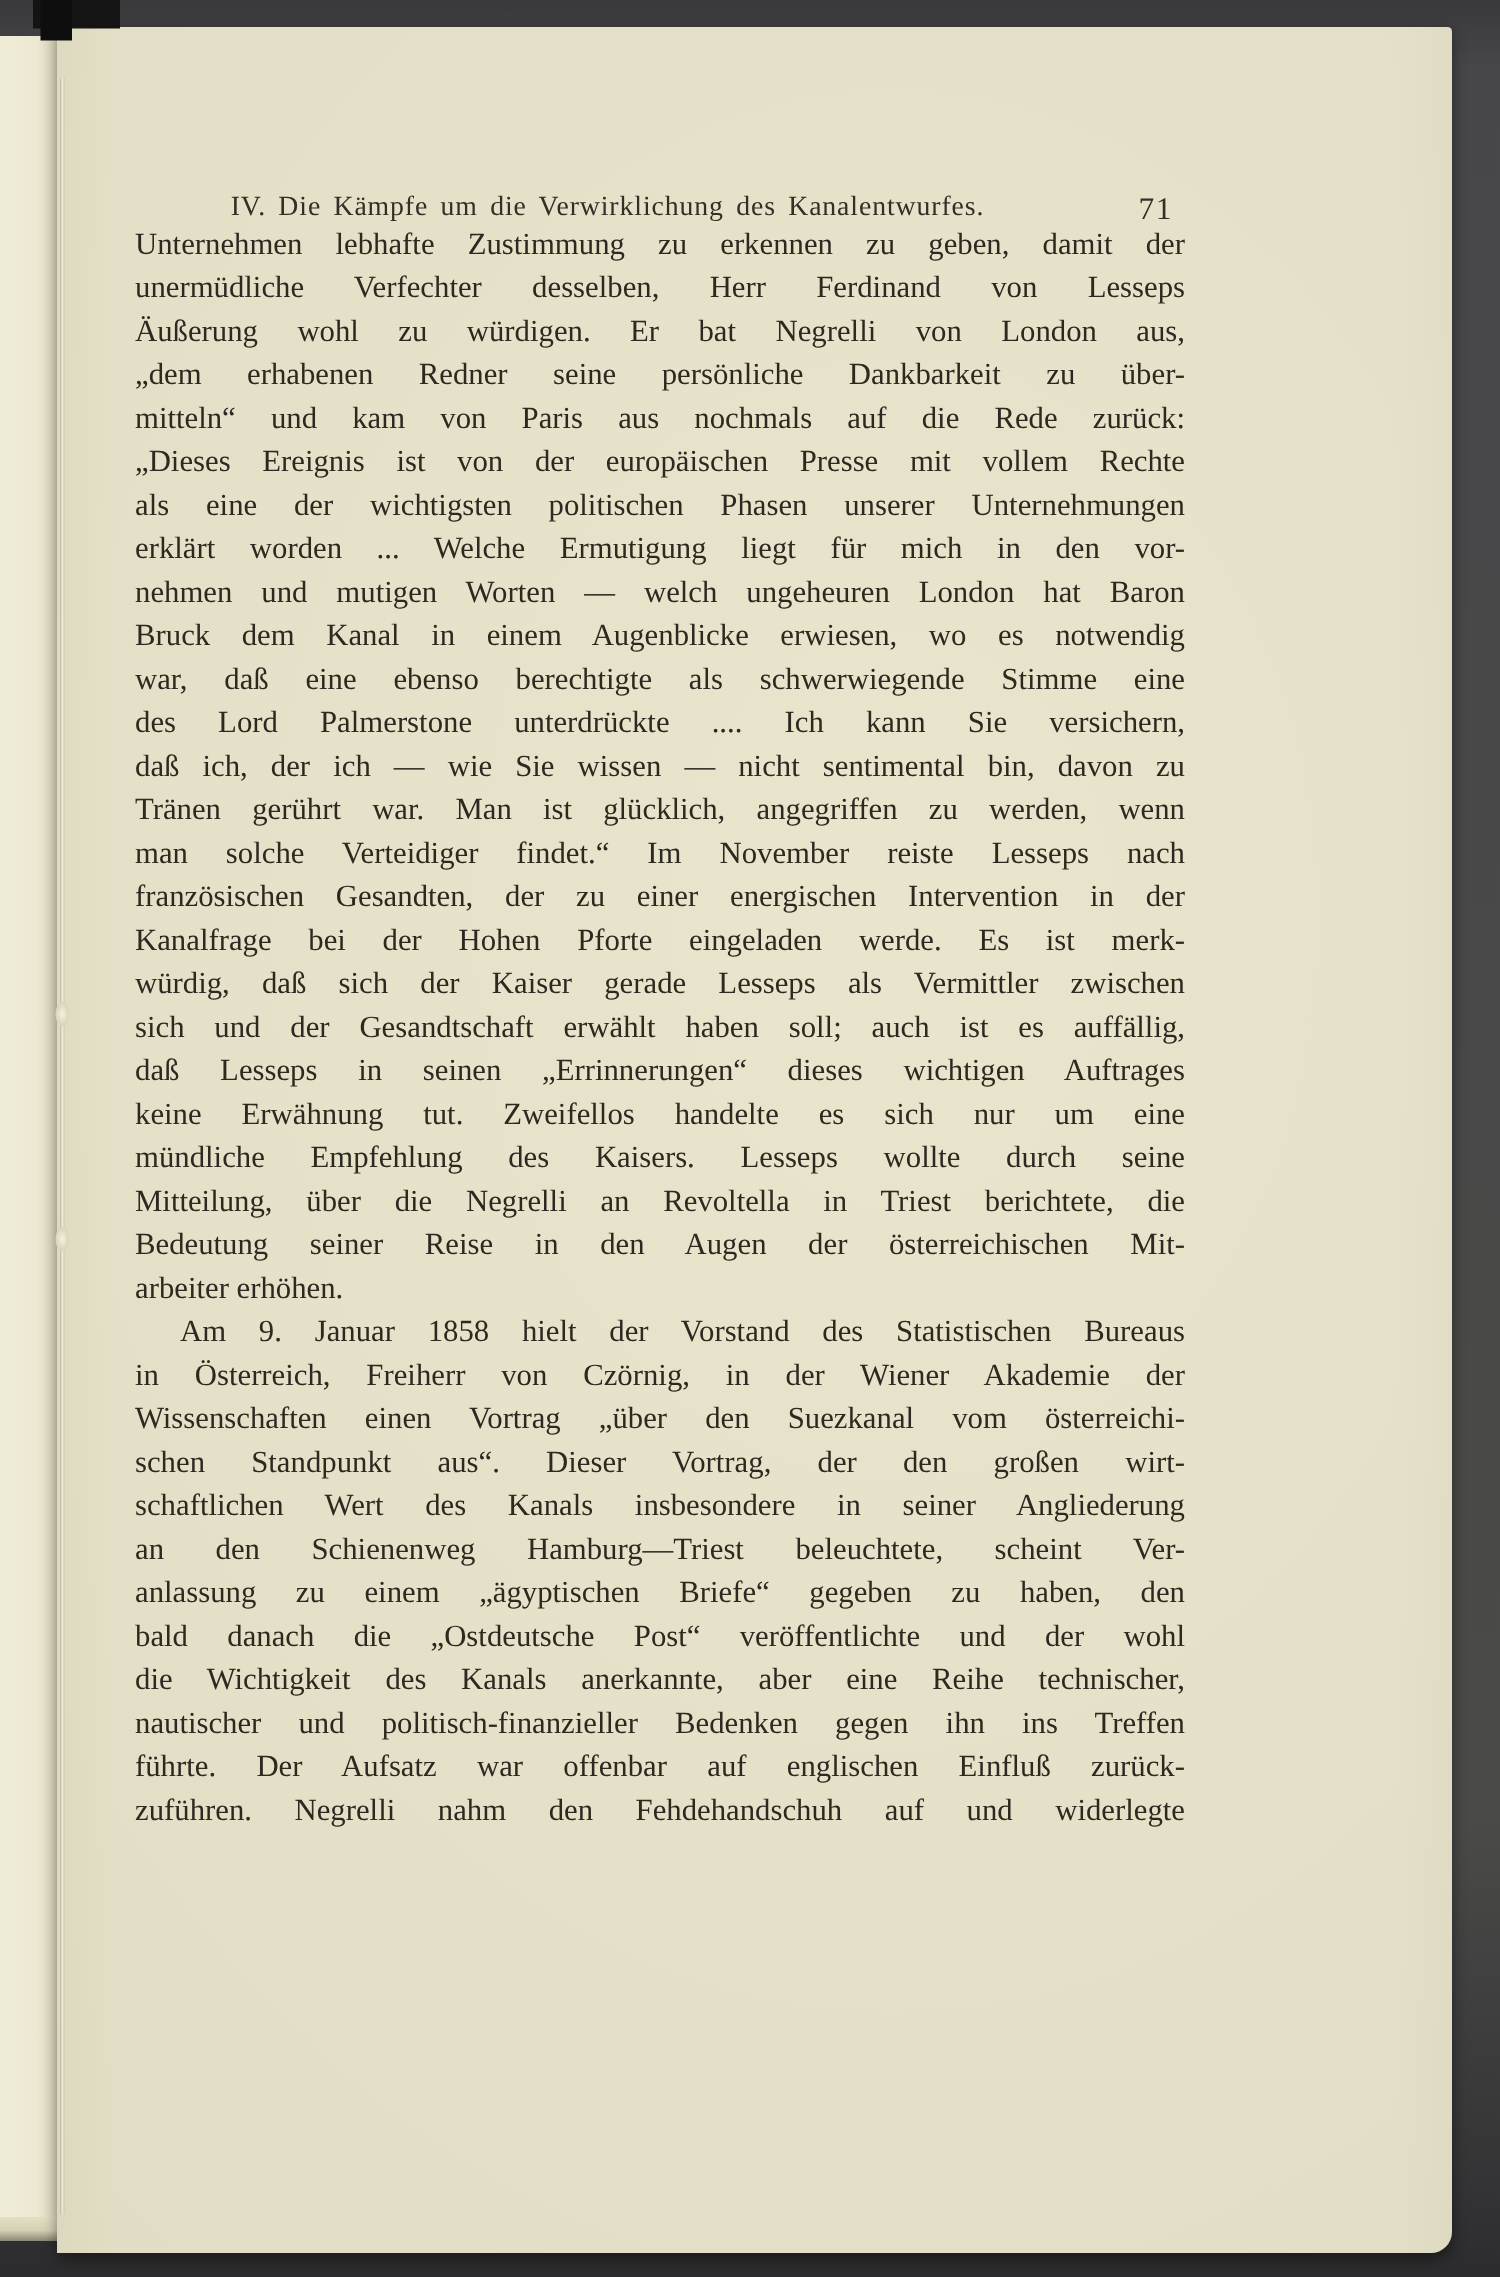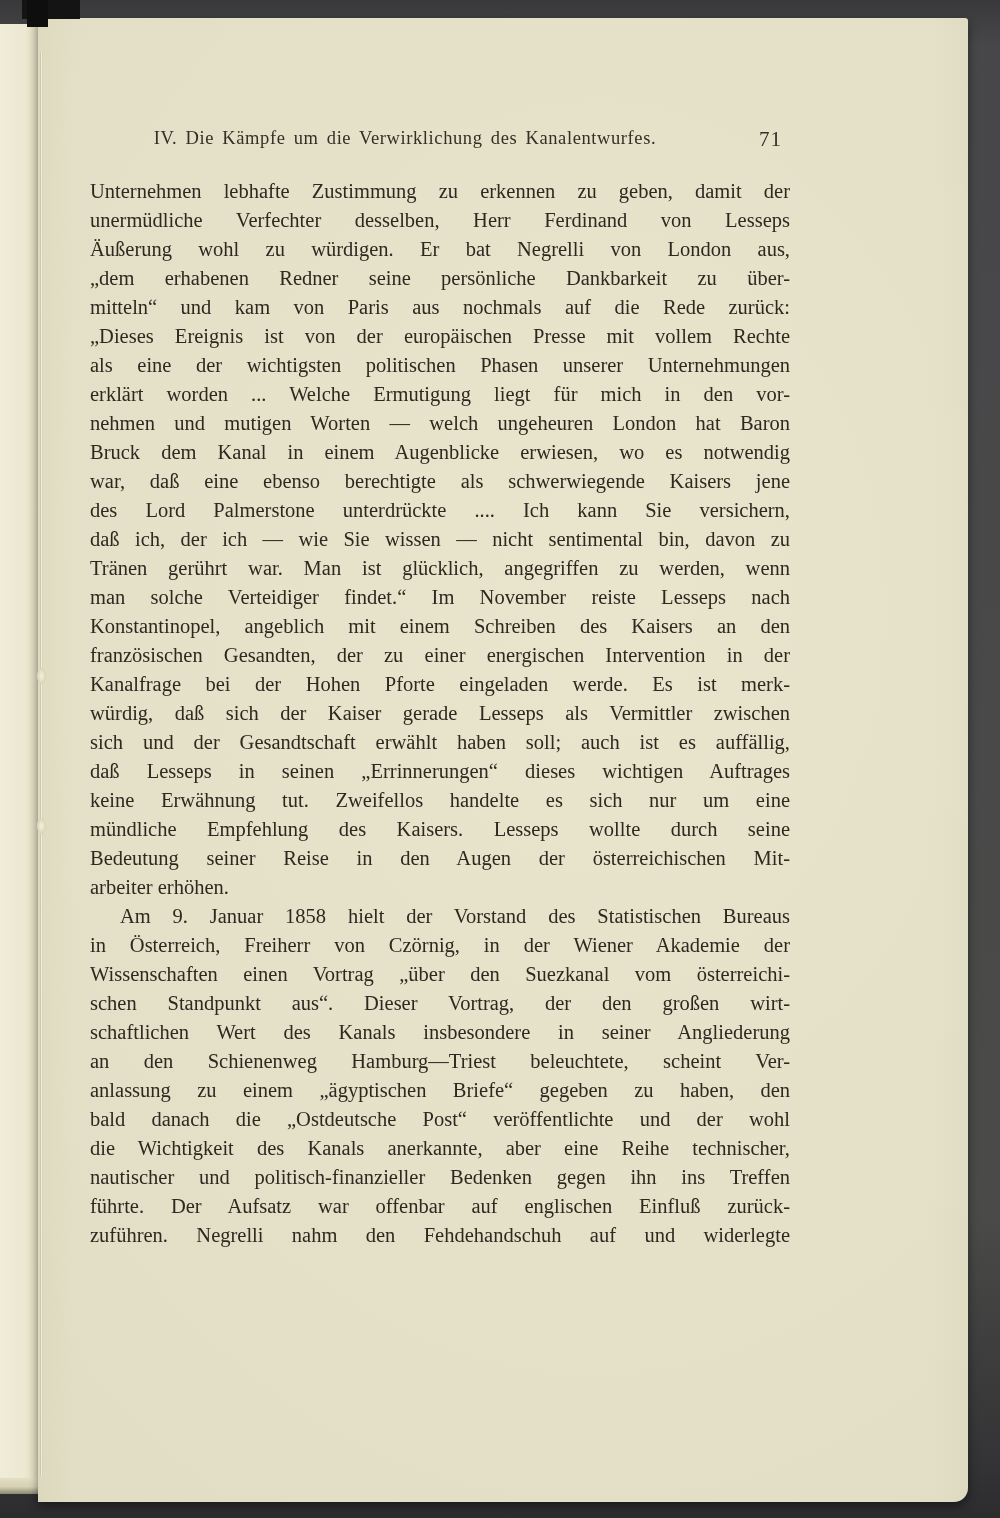--- a/index.html
+++ b/index.html
@@ -68,21 +68,20 @@
     text-align:center;
     padding-right:70px; 
     white-space:nowrap;
     color:#332f27;
   }
   .folio{
     position:absolute; right:8px; top:-1px;
     font-size:21px; letter-spacing:1px;
   }
   .body-text{
-    margin-top:28px;
     font-size:20.5px;
     line-height:29px;
     color:#2d2921;
   }
   .paragraph{ }
   .line{
     text-align:justify;
     text-align-last:justify;
     white-space:normal;
     height:29px;
@@ -109,33 +108,33 @@
             <div class="line">Unternehmen lebhafte Zustimmung zu erkennen zu geben, damit der</div>
             <div class="line">unermüdliche Verfechter desselben, Herr Ferdinand von Lesseps</div>
             <div class="line">Äußerung wohl zu würdigen. Er bat Negrelli von London aus,</div>
             <div class="line">„dem erhabenen Redner seine persönliche Dankbarkeit zu über-</div>
             <div class="line">mitteln“ und kam von Paris aus nochmals auf die Rede zurück:</div>
             <div class="line">„Dieses Ereignis ist von der europäischen Presse mit vollem Rechte</div>
             <div class="line">als eine der wichtigsten politischen Phasen unserer Unternehmungen</div>
             <div class="line">erklärt worden ... Welche Ermutigung liegt für mich in den vor-</div>
             <div class="line">nehmen und mutigen Worten — welch ungeheuren London hat Baron</div>
             <div class="line">Bruck dem Kanal in einem Augenblicke erwiesen, wo es notwendig</div>
-            <div class="line">war, daß eine ebenso berechtigte als schwerwiegende Kaisers jene</div>
+            <div class="line">war, daß eine ebenso berechtigte als schwerwiegende Stimme eine</div>
             <div class="line">des Lord Palmerstone unterdrückte .... Ich kann Sie versichern,</div>
             <div class="line">daß ich, der ich — wie Sie wissen — nicht sentimental bin, davon zu</div>
             <div class="line">Tränen gerührt war. Man ist glücklich, angegriffen zu werden, wenn</div>
             <div class="line">man solche Verteidiger findet.“ Im November reiste Lesseps nach</div>
-            <div class="line">Konstantinopel, angeblich mit einem Schreiben des Kaisers an den</div>
             <div class="line">französischen Gesandten, der zu einer energischen Intervention in der</div>
             <div class="line">Kanalfrage bei der Hohen Pforte eingeladen werde. Es ist merk-</div>
             <div class="line">würdig, daß sich der Kaiser gerade Lesseps als Vermittler zwischen</div>
             <div class="line">sich und der Gesandtschaft erwählt haben soll; auch ist es auffällig,</div>
             <div class="line">daß Lesseps in seinen „Errinnerungen“ dieses wichtigen Auftrages</div>
             <div class="line">keine Erwähnung tut. Zweifellos handelte es sich nur um eine</div>
             <div class="line">mündliche Empfehlung des Kaisers. Lesseps wollte durch seine</div>
+            <div class="line">Mitteilung, über die Negrelli an Revoltella in Triest berichtete, die</div>
             <div class="line">Bedeutung seiner Reise in den Augen der österreichischen Mit-</div>
             <div class="line short">arbeiter erhöhen.</div>
           </div>
           <div class="paragraph">
             <div class="line indent">Am 9. Januar 1858 hielt der Vorstand des Statistischen Bureaus</div>
             <div class="line">in Österreich, Freiherr von Czörnig, in der Wiener Akademie der</div>
             <div class="line">Wissenschaften einen Vortrag „über den Suezkanal vom österreichi-</div>
             <div class="line">schen Standpunkt aus“. Dieser Vortrag, der den großen wirt-</div>
             <div class="line">schaftlichen Wert des Kanals insbesondere in seiner Angliederung</div>
             <div class="line">an den Schienenweg Hamburg—Triest beleuchtete, scheint Ver-</div>

